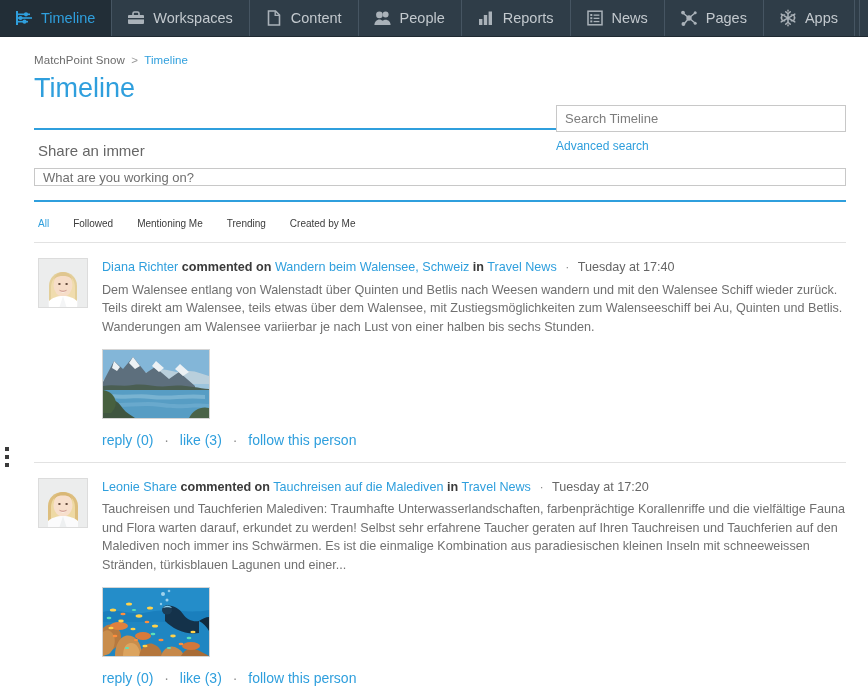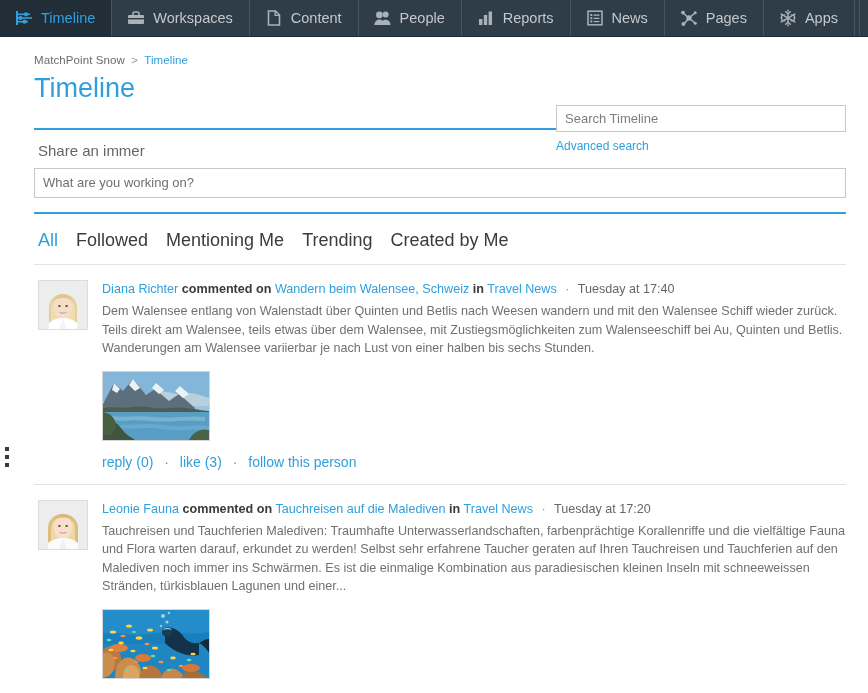--- a/index.html
+++ b/index.html
@@ -103,39 +103,39 @@
   }
 
   .share-zone { margin-top: 22px; }
   .share-label {
     font-size: 15px;
     color: #666;
     margin: 12px 0 9px 4px;
   }
   .share-input {
     width: 100%;
-    height: 30px;
+    height: 18px;
     border: 1px solid #c8c8c8;
     background: #fff;
     padding: 0 8px;
     font-size: 13px;
     color: #444;
     font-family: "Liberation Sans", sans-serif;
     outline: none;
   }
   .share-input::placeholder { color: #6f6f6f; }
 
   .blue-sep { height: 2px; background: #2f9fdd; margin-top: 14px; }
 
   
   .filters {
     display: flex;
-    gap: 18px;
+    gap: 24px;
     padding: 16px 0 13px 4px;
-    font-size: 18px;
+    font-size: 10px;
   }
   .filter {
     color: #3b3b3b;
     cursor: pointer;
     white-space: nowrap;
   }
   .filter.active { color: #2f9fdd; }
 
   
   .feed-sep { height: 1px; background: #e2e2e2; }
@@ -426,21 +426,21 @@
         <ellipse cx="27.6" cy="25" rx="1.3" ry="1.1" fill="#5b4334"></ellipse>
         <path d="M20.5 31.5c1.2 1.6 5.8 1.6 7 0c-1 2.6-6 2.6-7 0z" fill="#fff"></path>
         <path d="M20.5 31.3c1.3 1.3 5.7 1.3 7 0" stroke="#c98f84" stroke-width="1" fill="none"></path>
         <path d="M9 48v-6c3-3 9-5 15-5s12 2 15 5v6z" fill="#fbfbfc"></path>
         <path d="M24 37l-3.5 11h7z" fill="#eef0f1"></path>
       </svg>
     </div>
 
     <div class="post-main">
       <div class="post-head">
-        <span class="lnk">Leonie Fauna</span>
+        <span class="lnk">Leonie Share</span>
         <span class="plain">commented on</span>
         <span class="lnk">Tauchreisen auf die Malediven</span>
         <span class="plain">in</span>
         <span class="lnk">Travel News</span>
         <span class="dot">·</span>
         <span class="time">Tuesday at 17:20</span>
       </div>
 
       <div class="post-body">Tauchreisen und Tauchferien Malediven: Traumhafte Unterwasserlandschaften, farbenprächtige Korallenriffe und die vielfältige Fauna und Flora warten darauf, erkundet zu werden! Selbst sehr erfahrene Taucher geraten auf Ihren Tauchreisen und Tauchferien auf den Malediven noch immer ins Schwärmen. Es ist die einmalige Kombination aus paradiesischen kleinen Inseln mit schneeweissen Stränden, türkisblauen Lagunen und einer...</div>
 

